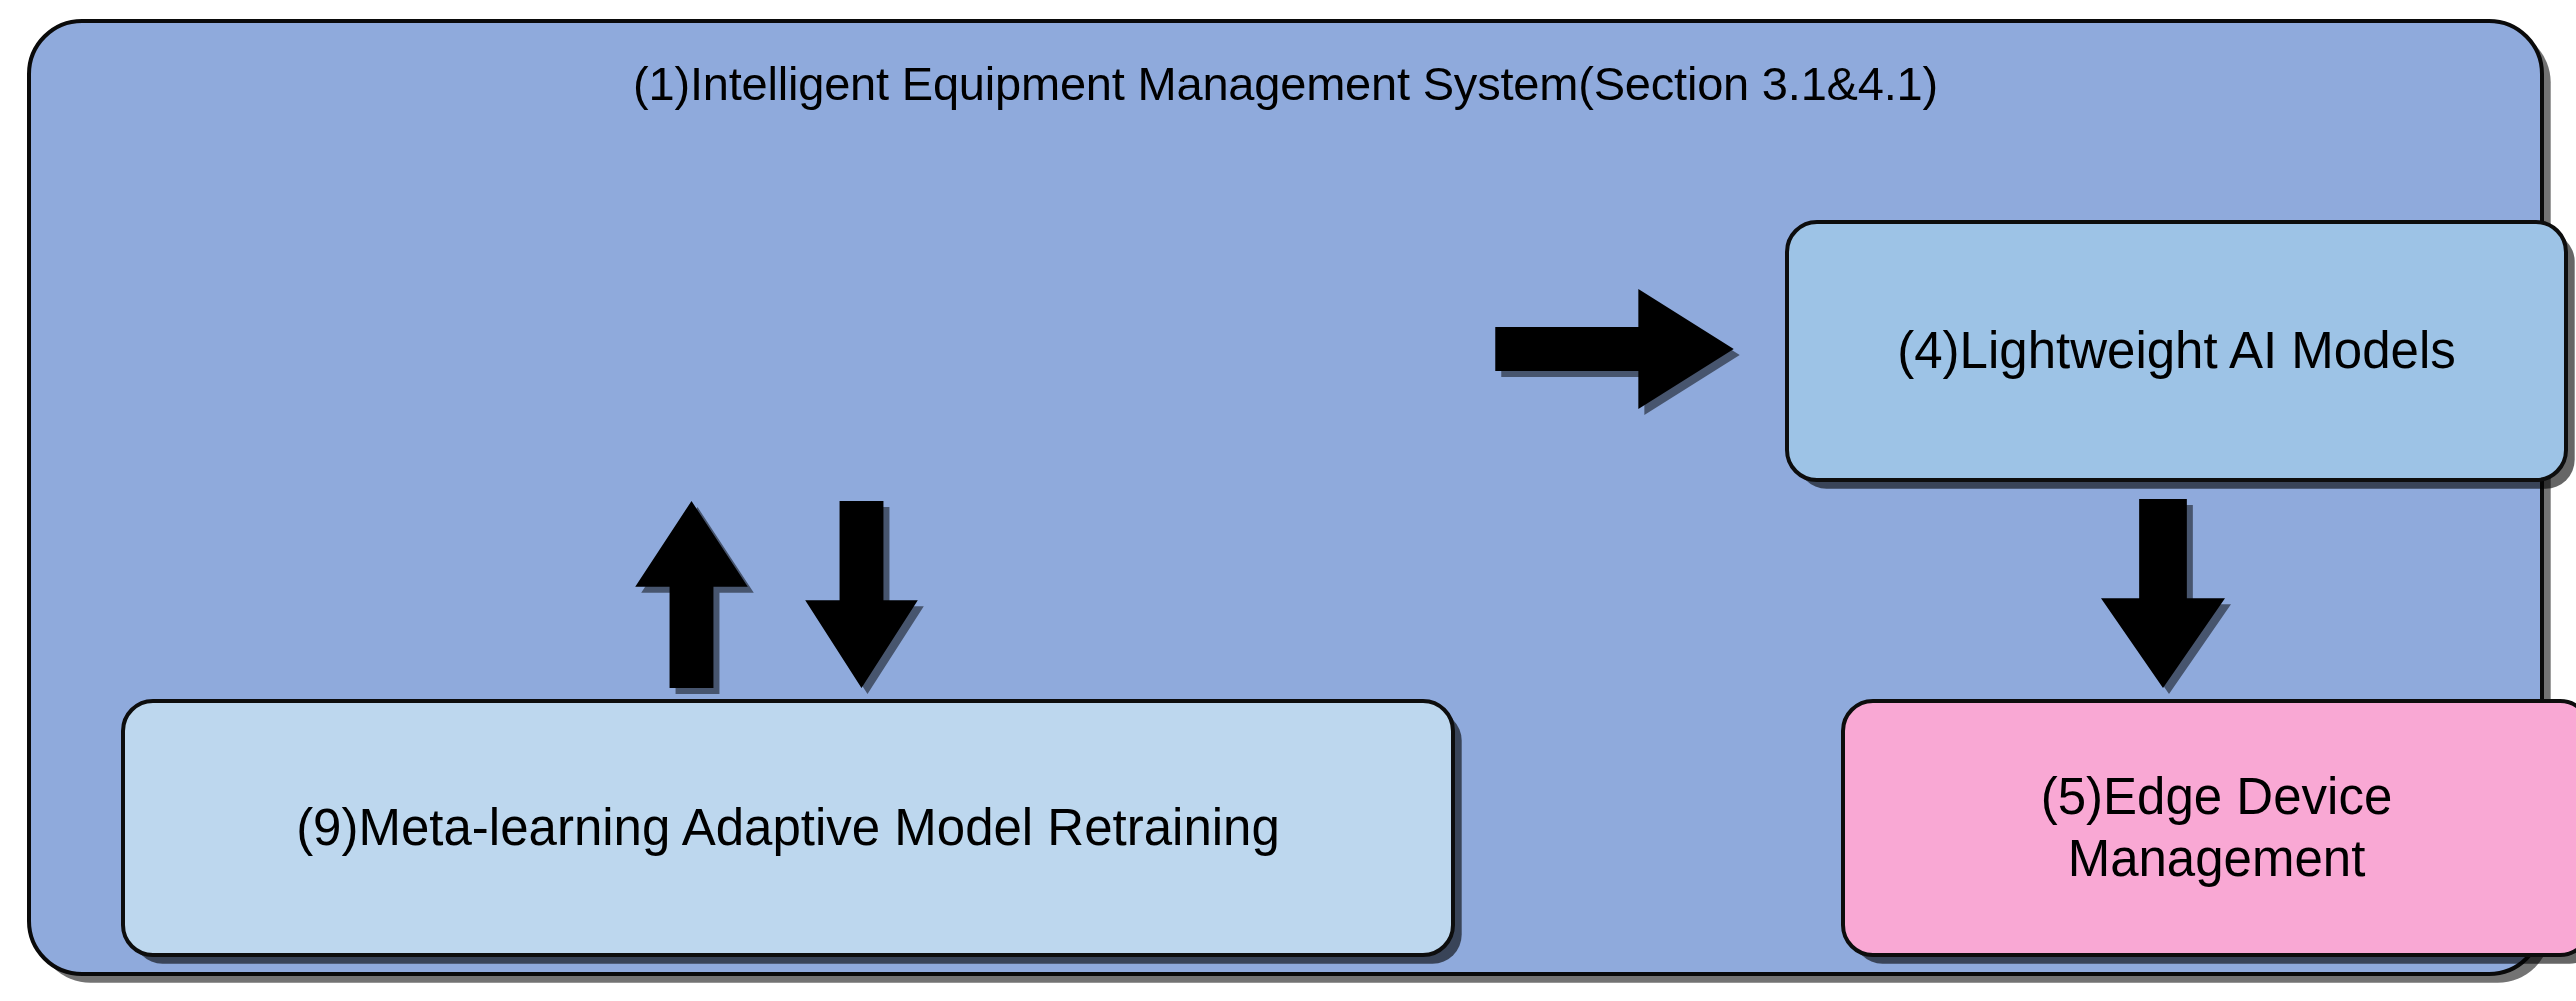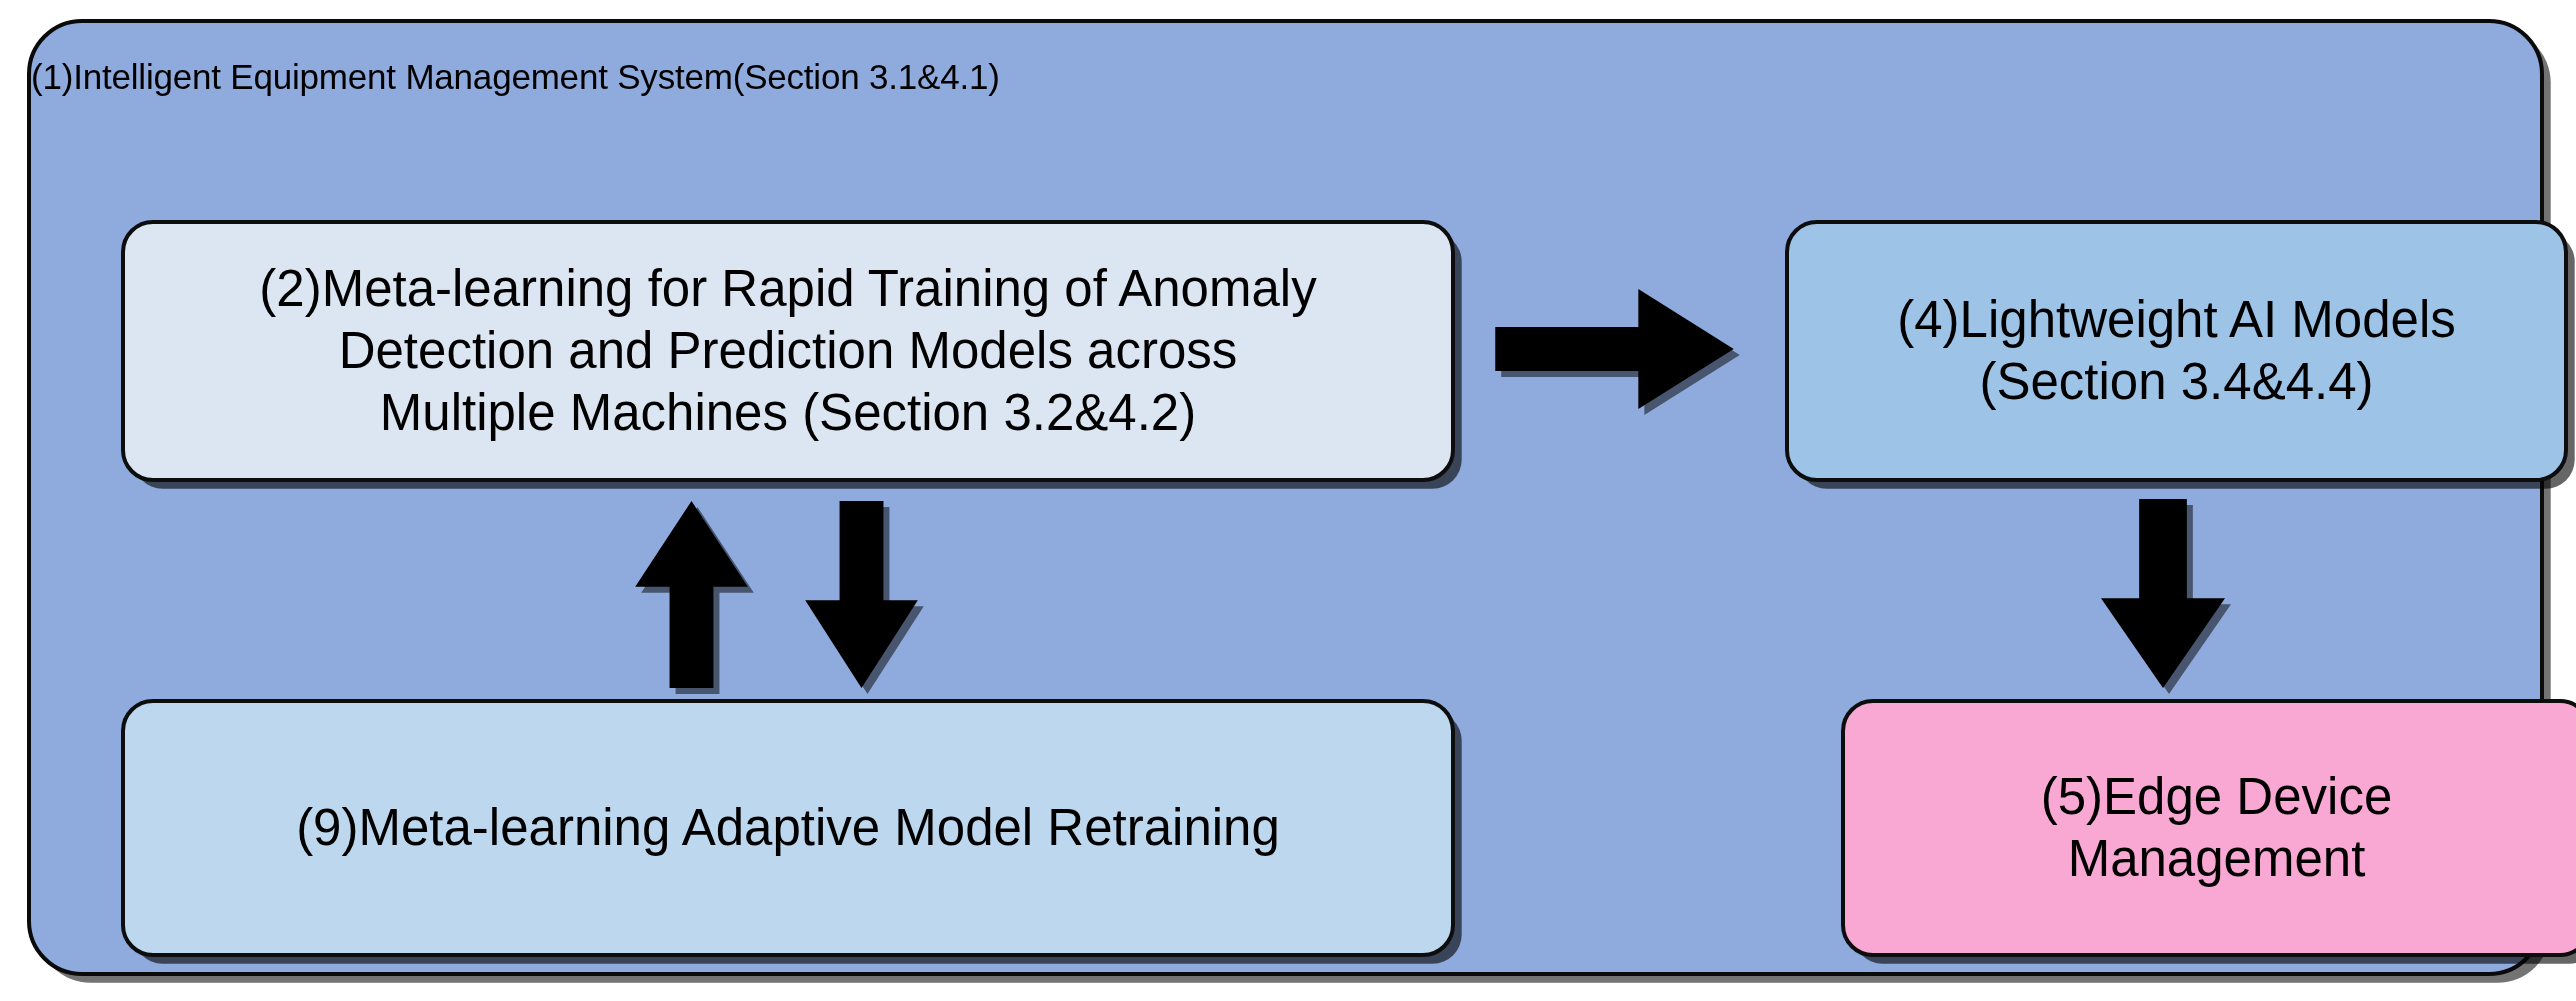--- a/index.html
+++ b/index.html
@@ -33,22 +33,22 @@
     border-radius: 55px;
     box-sizing: border-box;
     box-shadow: 8.6px 8.6px 0 -1.9px rgba(0,0,0,0.55);
   }
 
   .system-title {
     position: absolute;
     left: 0;
     top: 36px;
     width: 100%;
-    text-align: left;
-    font-size: 35px;
+    text-align: center;
+    font-size: 47px;
     line-height: 1.05;
     color: #000000;
     letter-spacing: -0.2px;
     white-space: nowrap;
   }
 
   
   .node-box {
     position: absolute;
     border: 4.8px solid #0d0d0d;
@@ -139,38 +139,30 @@
 </style>
 </head>
 <body>
 
 <div id="diagram-root">
 
   <div class="system-container">
 
     <div class="system-title">(1)Intelligent Equipment Management System(Section 3.1&amp;4.1)</div>
 
-    <div class="node-box" id="box-meta-learning-training">
-      <span class="node-text">
-        <span>(2)Meta-learning for Rapid Training of Anomaly</span><br>
-        <span>Detection and Prediction Models across</span><br>
-        <span>Multiple Machines (Section 3.2&amp;4.2)</span>
-      </span>
-    </div>
 
     <div class="node-box" id="box-adaptive-retraining">
       <span class="node-text">
         <span>(9)Meta-learning Adaptive Model Retraining</span><br>
       </span>
     </div>
 
     <div class="node-box" id="box-lightweight-models">
       <span class="node-text">
         <span>(4)Lightweight AI Models</span><br>
-        <span>(Section 3.4&amp;4.4)</span>
       </span>
     </div>
 
     <div class="node-box" id="box-edge-computation">
       <span class="node-text">
         <span>(5)Edge Device</span><br>
         <span>Management</span><br>
       </span>
     </div>
 

